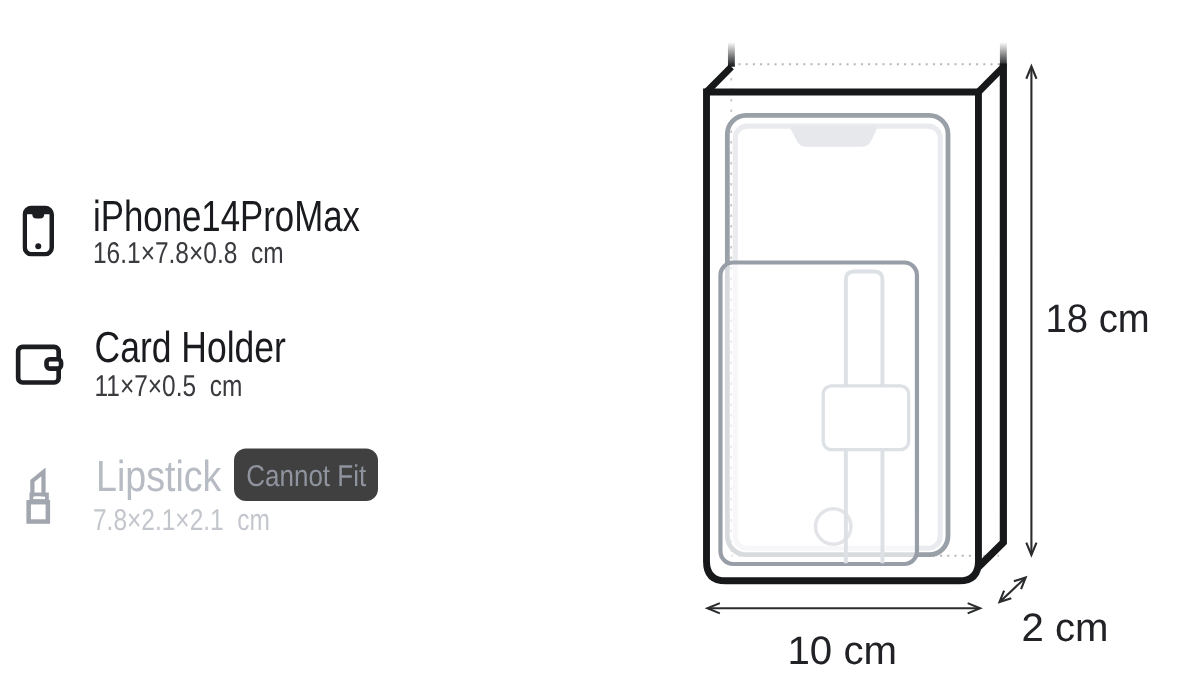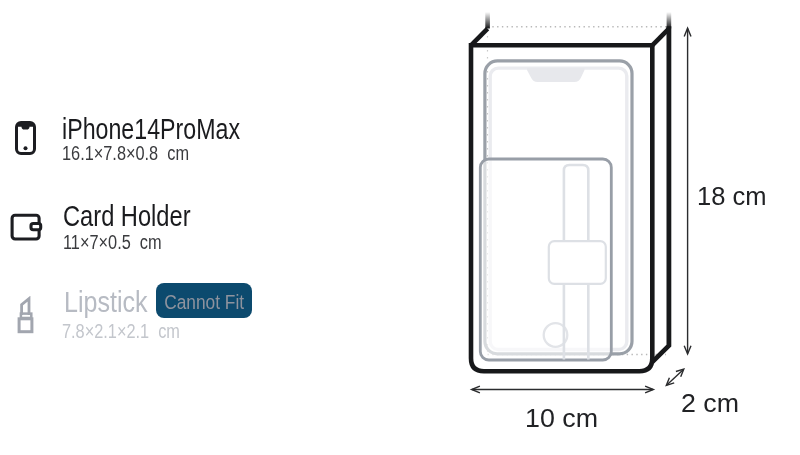--- a/index.html
+++ b/index.html
@@ -1,26 +1,26 @@
 <!DOCTYPE html>
 <html><head>
 <meta charset="utf-8">
 <style>
   html,body{margin:0;padding:0;}
   body{width:800px;height:455px;background:#ffffff;overflow:hidden;
        font-family:"Liberation Sans", sans-serif;}
-  .stage{position:relative;width:800px;height:408px;}
+  .stage{position:relative;width:800px;height:408px;margin-top:16px;}
   .abs{position:absolute;}
   .title{font-size:29px;color:#1a1b1e;white-space:nowrap;
          transform-origin:0 0;}
   .sub{font-size:20px;color:#3a3b3e;white-space:nowrap;transform-origin:0 0;
        transform:scaleX(0.816);}
   .grey .title{color:#b7bbc3;}
   .grey .sub{color:#c3c6cc;}
-  .badge{position:absolute;background:#0c4a6e;border-radius:8px;
+  .badge{position:absolute;background:#404040;border-radius:8px;
          color:#8e939e;font-size:20px;line-height:39px;text-align:center;
          white-space:nowrap;text-decoration:underline;}
   .badge span{display:inline-block;transform:scaleX(0.867);transform-origin:50% 0;}
 </style>
 </head>
 <body>
 <div class="stage">
 
   <div class="abs" style="left:15px;top:121px;width:21px;height:34px;">
     <svg width="21" height="34" viewBox="0 0 21 34">

